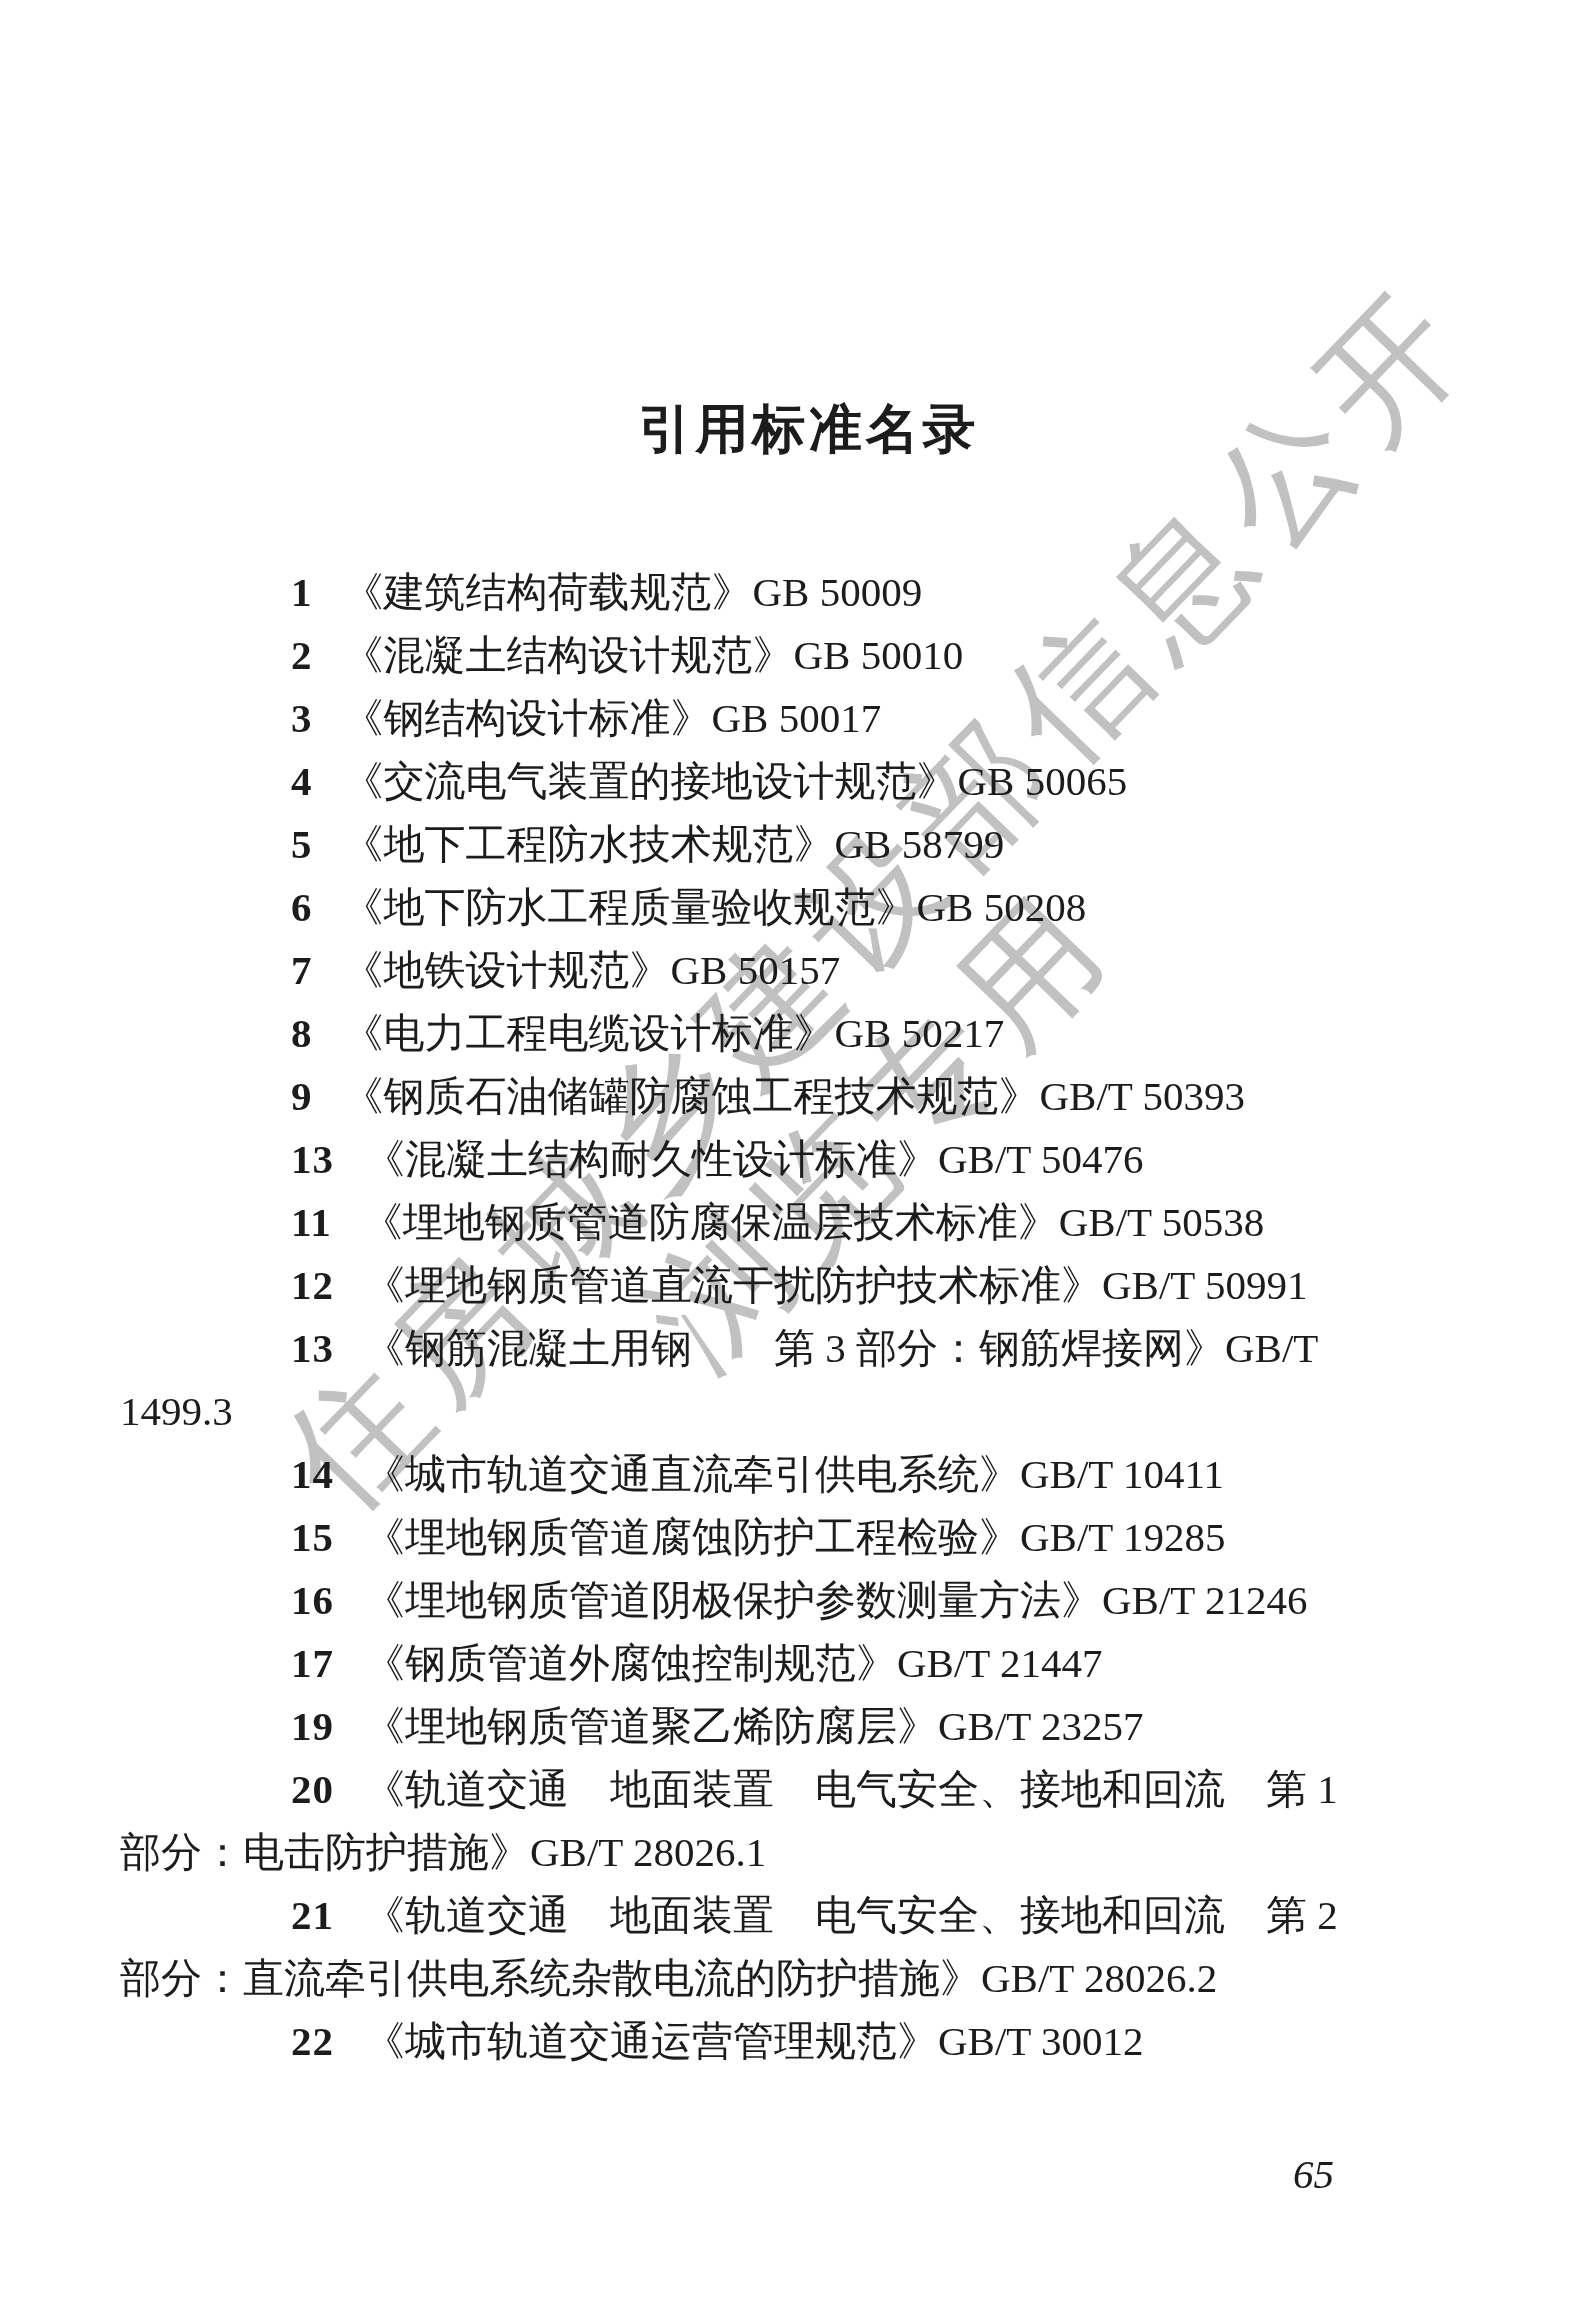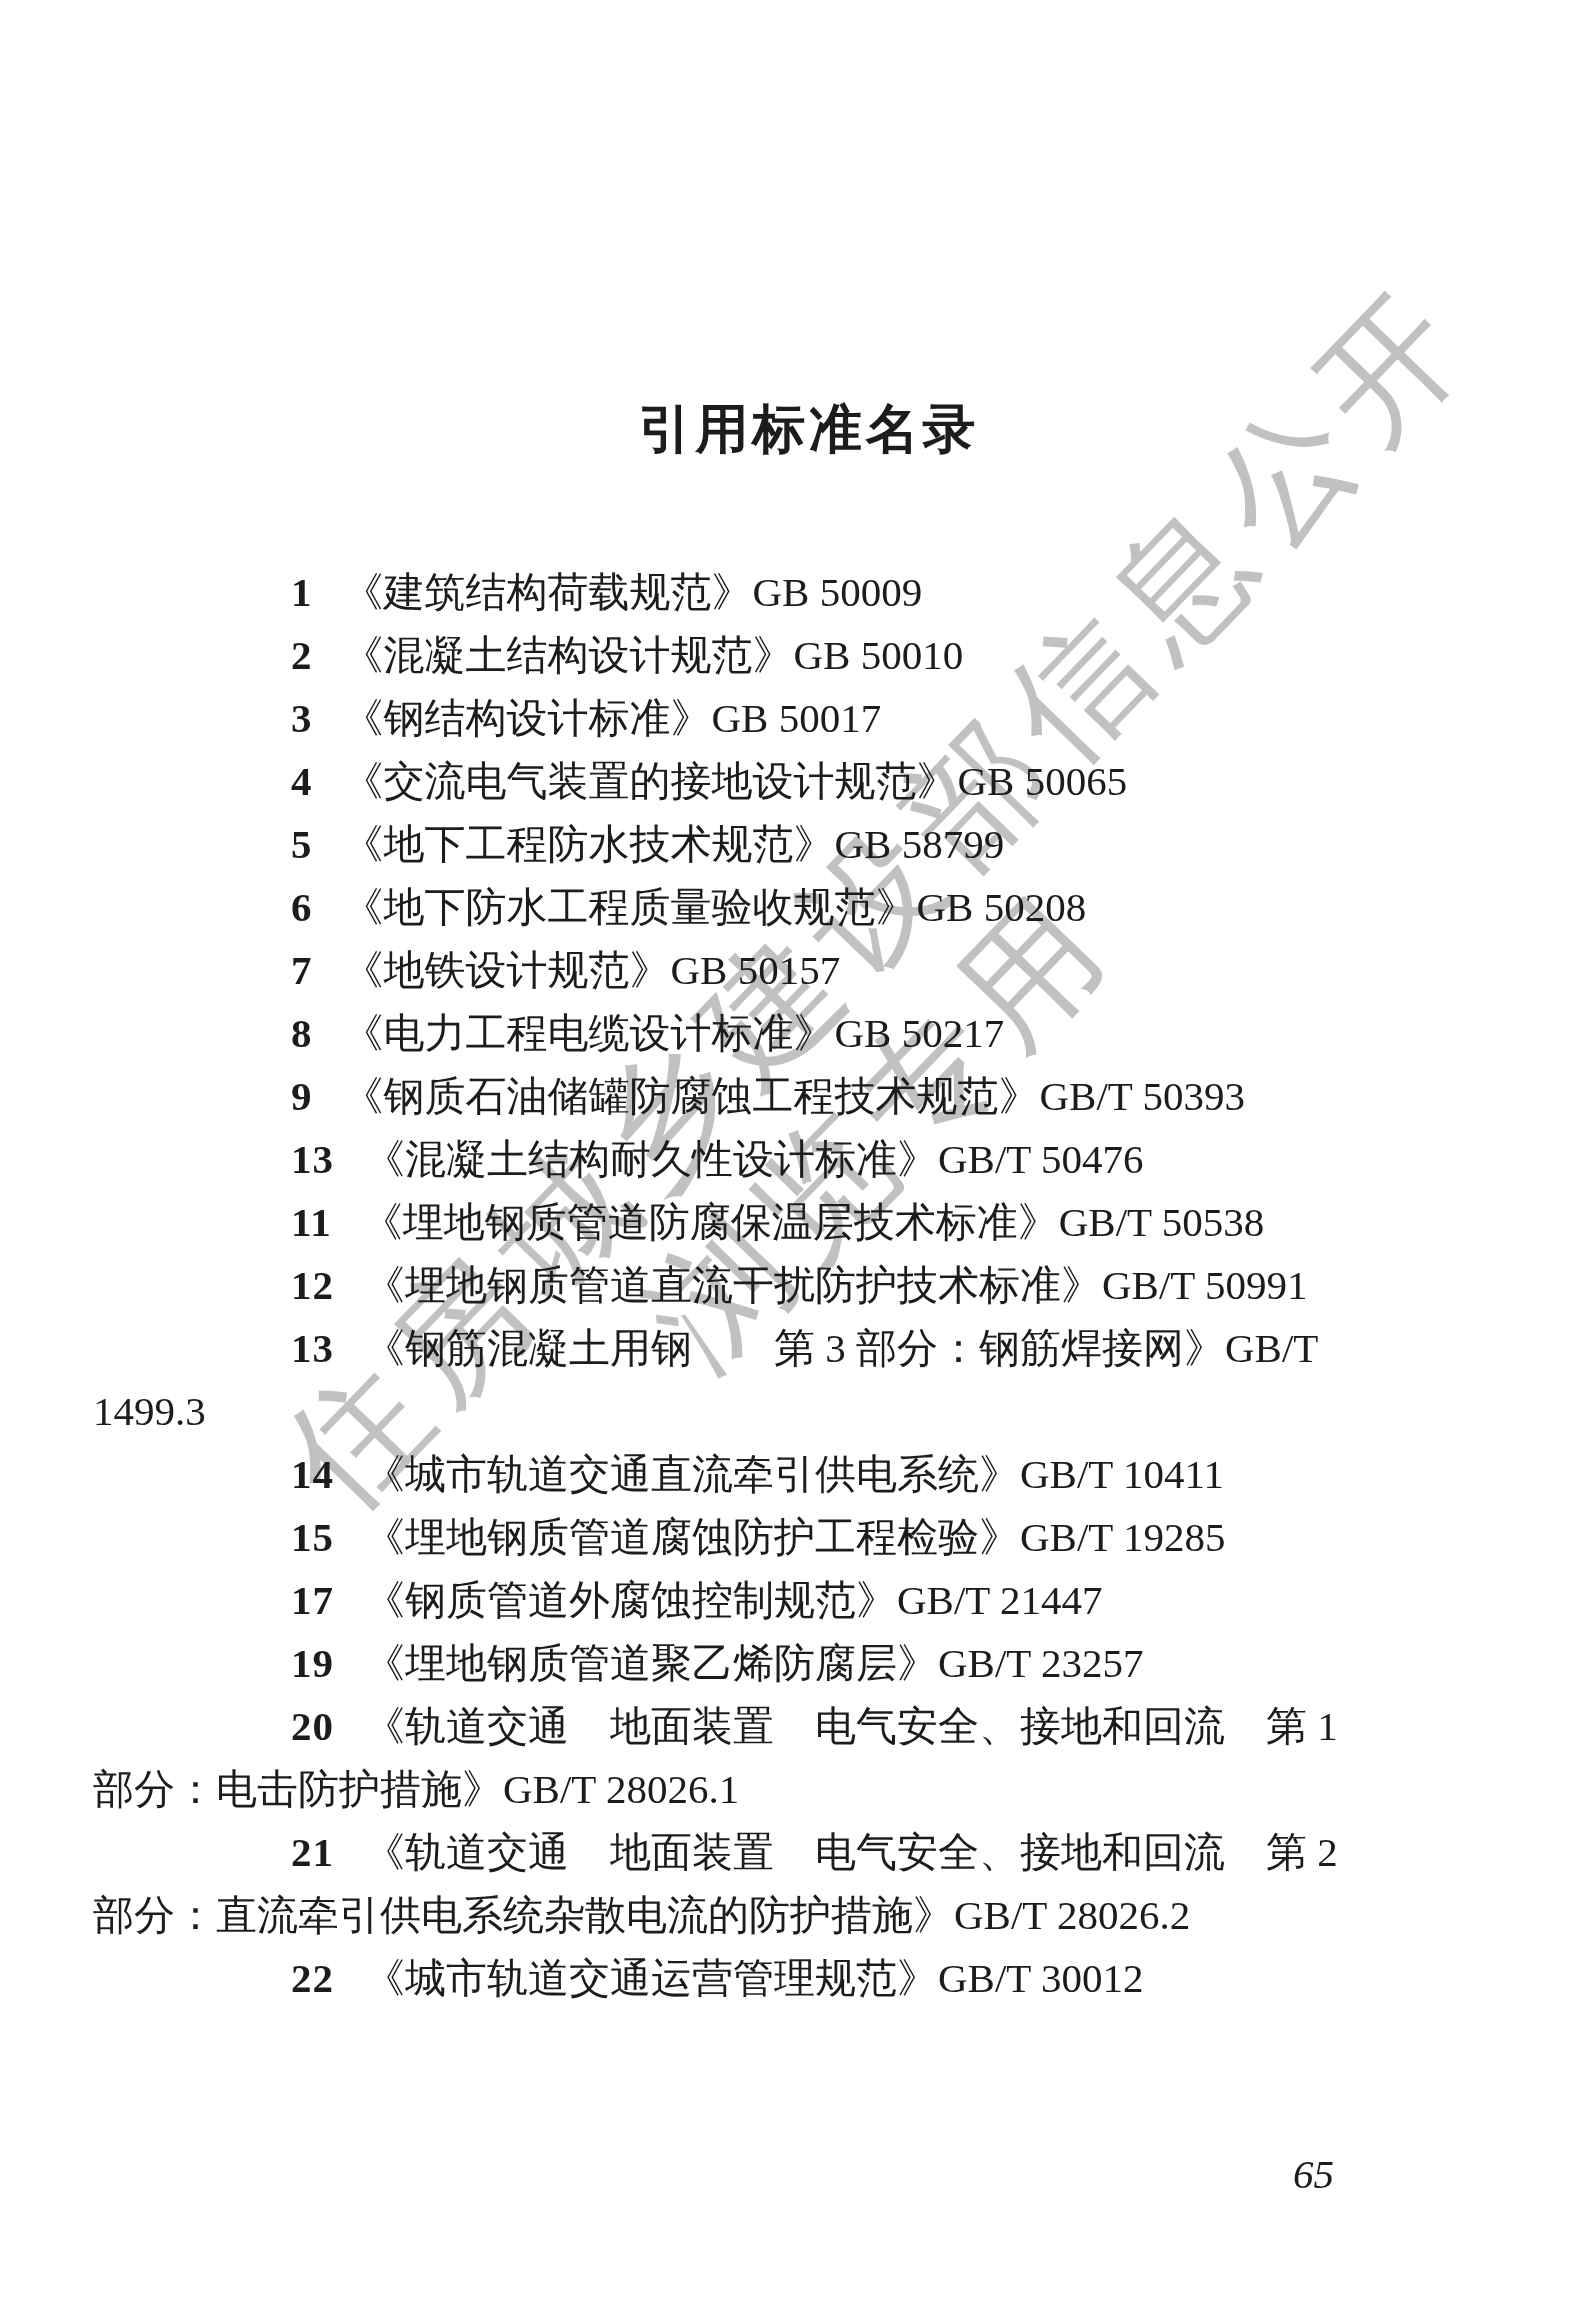--- a/index.html
+++ b/index.html
@@ -40,21 +40,21 @@
     letter-spacing:3.8px;
     margin-left:21px;
   }
   .std-list { position:absolute; left:0; top:561px; width:1534px; }
   .line {
     height:63px; line-height:63px;
     font-size:41px;
     white-space:nowrap;
   }
   .line.numbered { padding-left:291px; }
-  .line.cont     { padding-left:93px; }
+  .line.cont     { padding-left:120px; }
   .num { font-weight:700; margin-right:30px; letter-spacing:1px; }
   .page-number {
     position:absolute;
     left:1293px; top:2150px;
     font-size:41px; line-height:48px;
     font-style:italic;
   }
 </style>
 </head>
 <body>
@@ -125,20 +125,23 @@
   </div>
 
   <div class="line numbered">
     <span class="num">14</span><span class="txt">《城市轨道交通直流牵引供电系统》GB/T 10411</span>
   </div>
 
   <div class="line numbered">
     <span class="num">15</span><span class="txt">《埋地钢质管道腐蚀防护工程检验》GB/T 19285</span>
   </div>
 
+  <div class="line numbered">
+    <span class="num">16</span><span class="txt">《埋地钢质管道阴极保护参数测量方法》GB/T 21246</span>
+  </div>
 
   <div class="line numbered">
     <span class="num">17</span><span class="txt">《钢质管道外腐蚀控制规范》GB/T 21447</span>
   </div>
 
 
   <div class="line numbered">
     <span class="num">19</span><span class="txt">《埋地钢质管道聚乙烯防腐层》GB/T 23257</span>
   </div>
 

